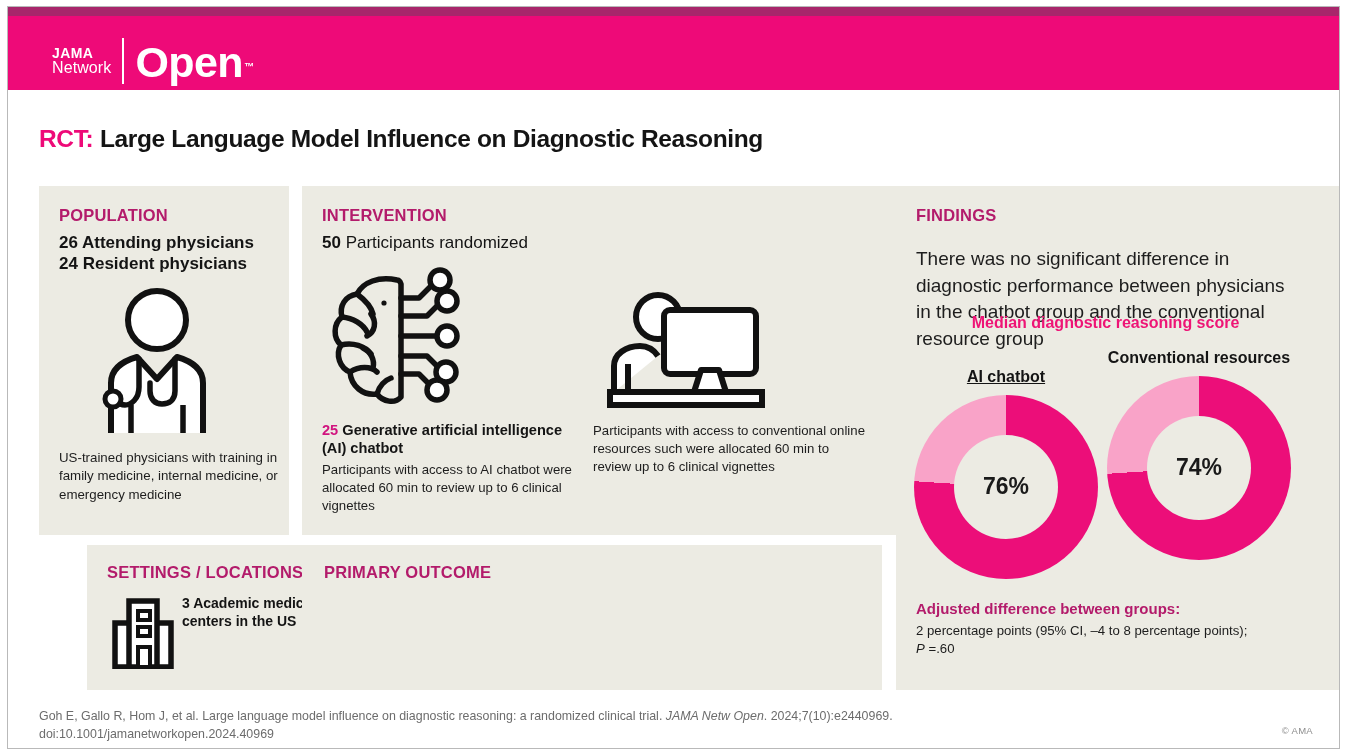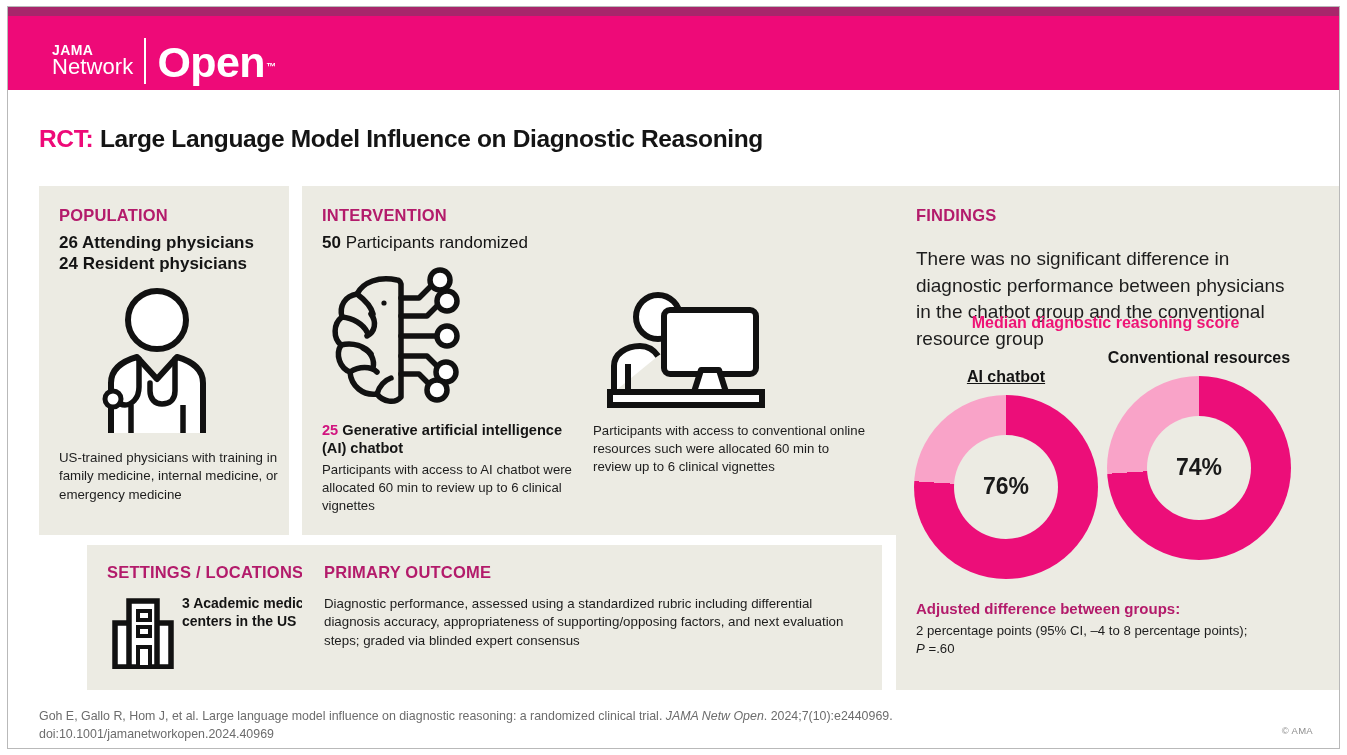--- a/index.html
+++ b/index.html
@@ -62,21 +62,21 @@
     line-height: 0.95;
     padding-right: 10px;
   }
   .logo-jama .l1 {
     font-size: 14px;
     font-weight: 700;
     letter-spacing: 0.4px;
     text-align: left;
   }
   .logo-jama .l2 {
-    font-size: 22px;
+    font-size: 16px;
     font-weight: 400;
     letter-spacing: 0.1px;
     text-align: left;
   }
   .logo-rule {
     width: 2px;
     height: 46px;
     background: #ffffff;
     margin: 0 11px 0 1px;
   }
@@ -390,21 +390,20 @@
           <rect x="26" y="14" width="12" height="9" fill="#ffffff" stroke="#111" stroke-width="4"></rect>
           <rect x="26" y="30" width="12" height="9" fill="#ffffff" stroke="#111" stroke-width="4"></rect>
           <rect x="26" y="50" width="12" height="20" fill="#ffffff" stroke="#111" stroke-width="4"></rect>
         </svg>
       </div>
       <div class="set-lead">3 Academic medical centers in the US</div>
     </div>
 
     <div class="panel p-outcome">
       <div class="sec-head out-head">PRIMARY OUTCOME</div>
-      <div class="body-text out-body">Diagnostic performance, assessed using a standardized rubric including differential diagnosis accuracy, appropriateness of supporting/opposing factors, and next evaluation steps; graded via blinded expert consensus</div>
     </div>
 
     <div class="panel p-findings">
       <div class="sec-head fin-head">FINDINGS</div>
       <div class="fin-intro">There was no significant difference in diagnostic performance between physicians in the chatbot group and the conventional resource group</div>
       <div class="fin-chart-title">Median diagnostic reasoning score</div>
 
       <div class="donuts">
         <div class="donut-wrap left">
           <div class="donut-label">AI chatbot</div>

